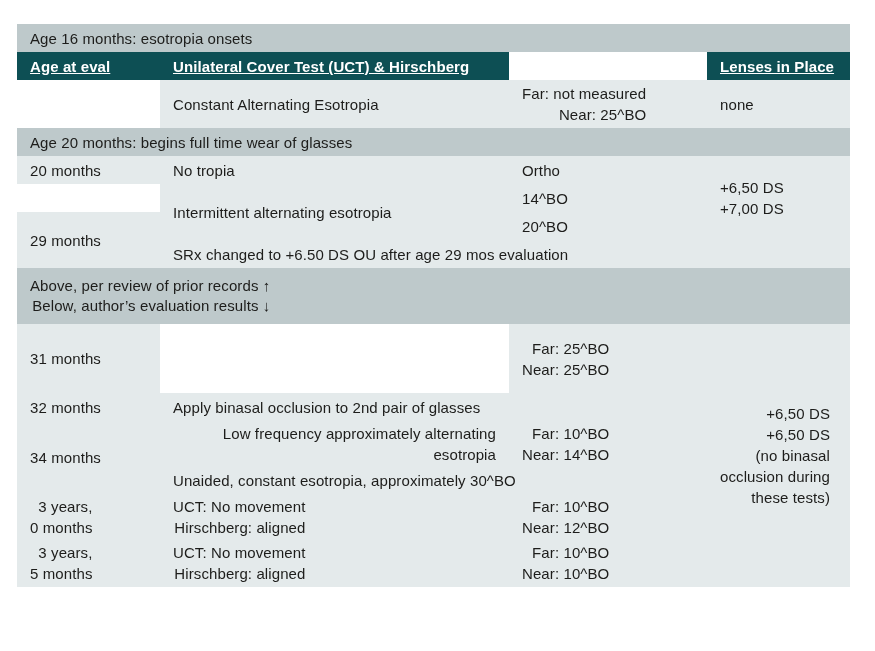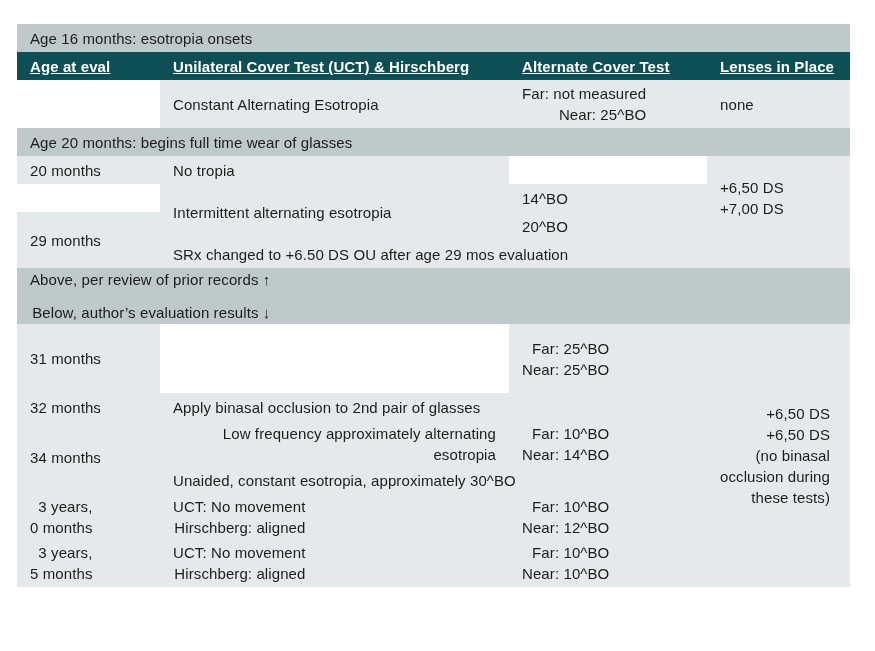--- a/index.html
+++ b/index.html
@@ -30,49 +30,49 @@
     display: flex;
     align-items: center;
     padding: 0 13px;
     white-space: pre-line;
     overflow: hidden;
   }
   .band {
     background: var(--band_bg);
     grid-column: 1 / 5;
   }
-  .band.tall { line-height: 33px; }
+  .band.tall { line-height: 20px; }
   .hcell {
     background: var(--header_bg);
     color: var(--header_text);
     font-weight: 700;
     text-decoration: underline;
   }
 </style>
 </head>
 <body>
 
 <div class="table-wrap">
 
   <div class="cell band" style="grid-row:1">Age 16 months: esotropia onsets</div>
 
   <div class="cell hcell" style="grid-row:2;grid-column:1">Age at eval</div>
   <div class="cell hcell" style="grid-row:2;grid-column:2">Unilateral Cover Test (UCT) &amp; Hirschberg</div>
-  <div class="cell hcell" style="grid-row:2;grid-column:3">Alternate Cover Test</div>
   <div class="cell hcell" style="grid-row:2;grid-column:4">Lenses in Place</div>
 
   <div class="cell" style="grid-row:3;grid-column:2">Constant Alternating Esotropia</div>
   <div class="cell" style="grid-row:3;grid-column:3">Far: not measured
 Near: 25^BO</div>
   <div class="cell" style="grid-row:3;grid-column:4">none</div>
 
   <div class="cell band" style="grid-row:4">Age 20 months: begins full time wear of glasses</div>
 
   <div class="cell" style="grid-row:5;grid-column:1">20 months</div>
   <div class="cell" style="grid-row:5;grid-column:2">No tropia</div>
+  <div class="cell" style="grid-row:5;grid-column:3">Ortho</div>
   <div class="cell" style="grid-row:5/8;grid-column:4">+6,50 DS
 +7,00 DS</div>
 
   <div class="cell" style="grid-row:6/8;grid-column:2">Intermittent alternating esotropia</div>
   <div class="cell" style="grid-row:6;grid-column:3">14^BO</div>
 
   <div class="cell" style="grid-row:7/9;grid-column:1">29 months</div>
   <div class="cell" style="grid-row:7;grid-column:3">20^BO</div>
 
   <div class="cell" style="grid-row:8;grid-column:2/5">SRx changed to +6.50 DS OU after age 29 mos evaluation</div>

